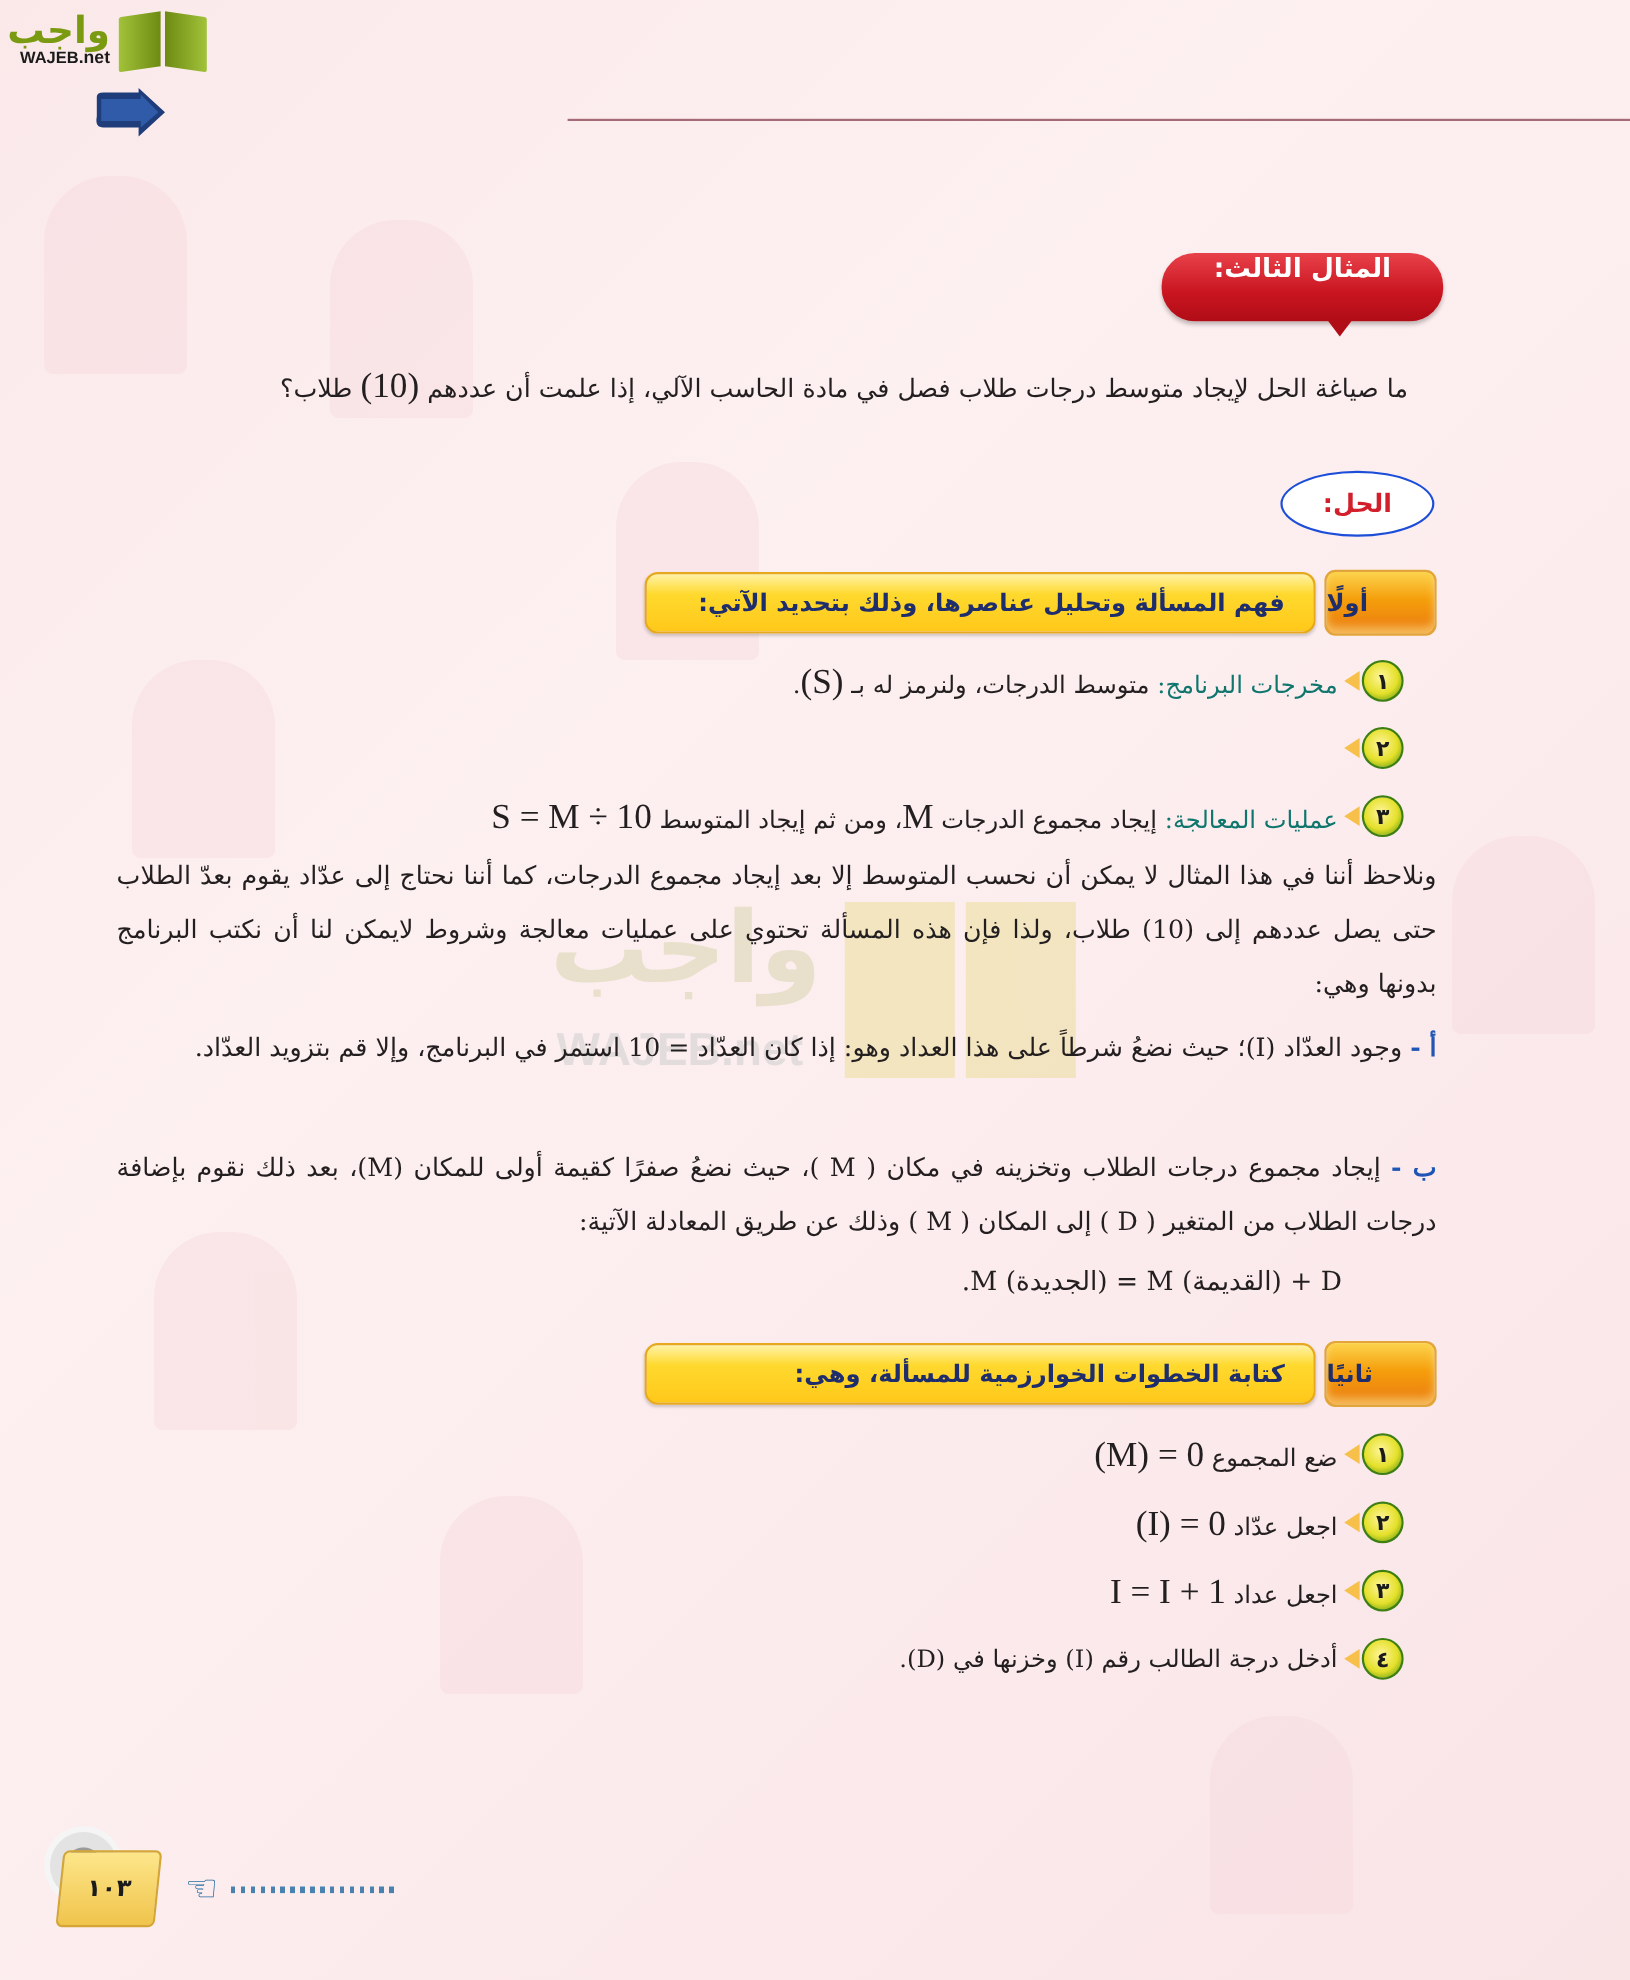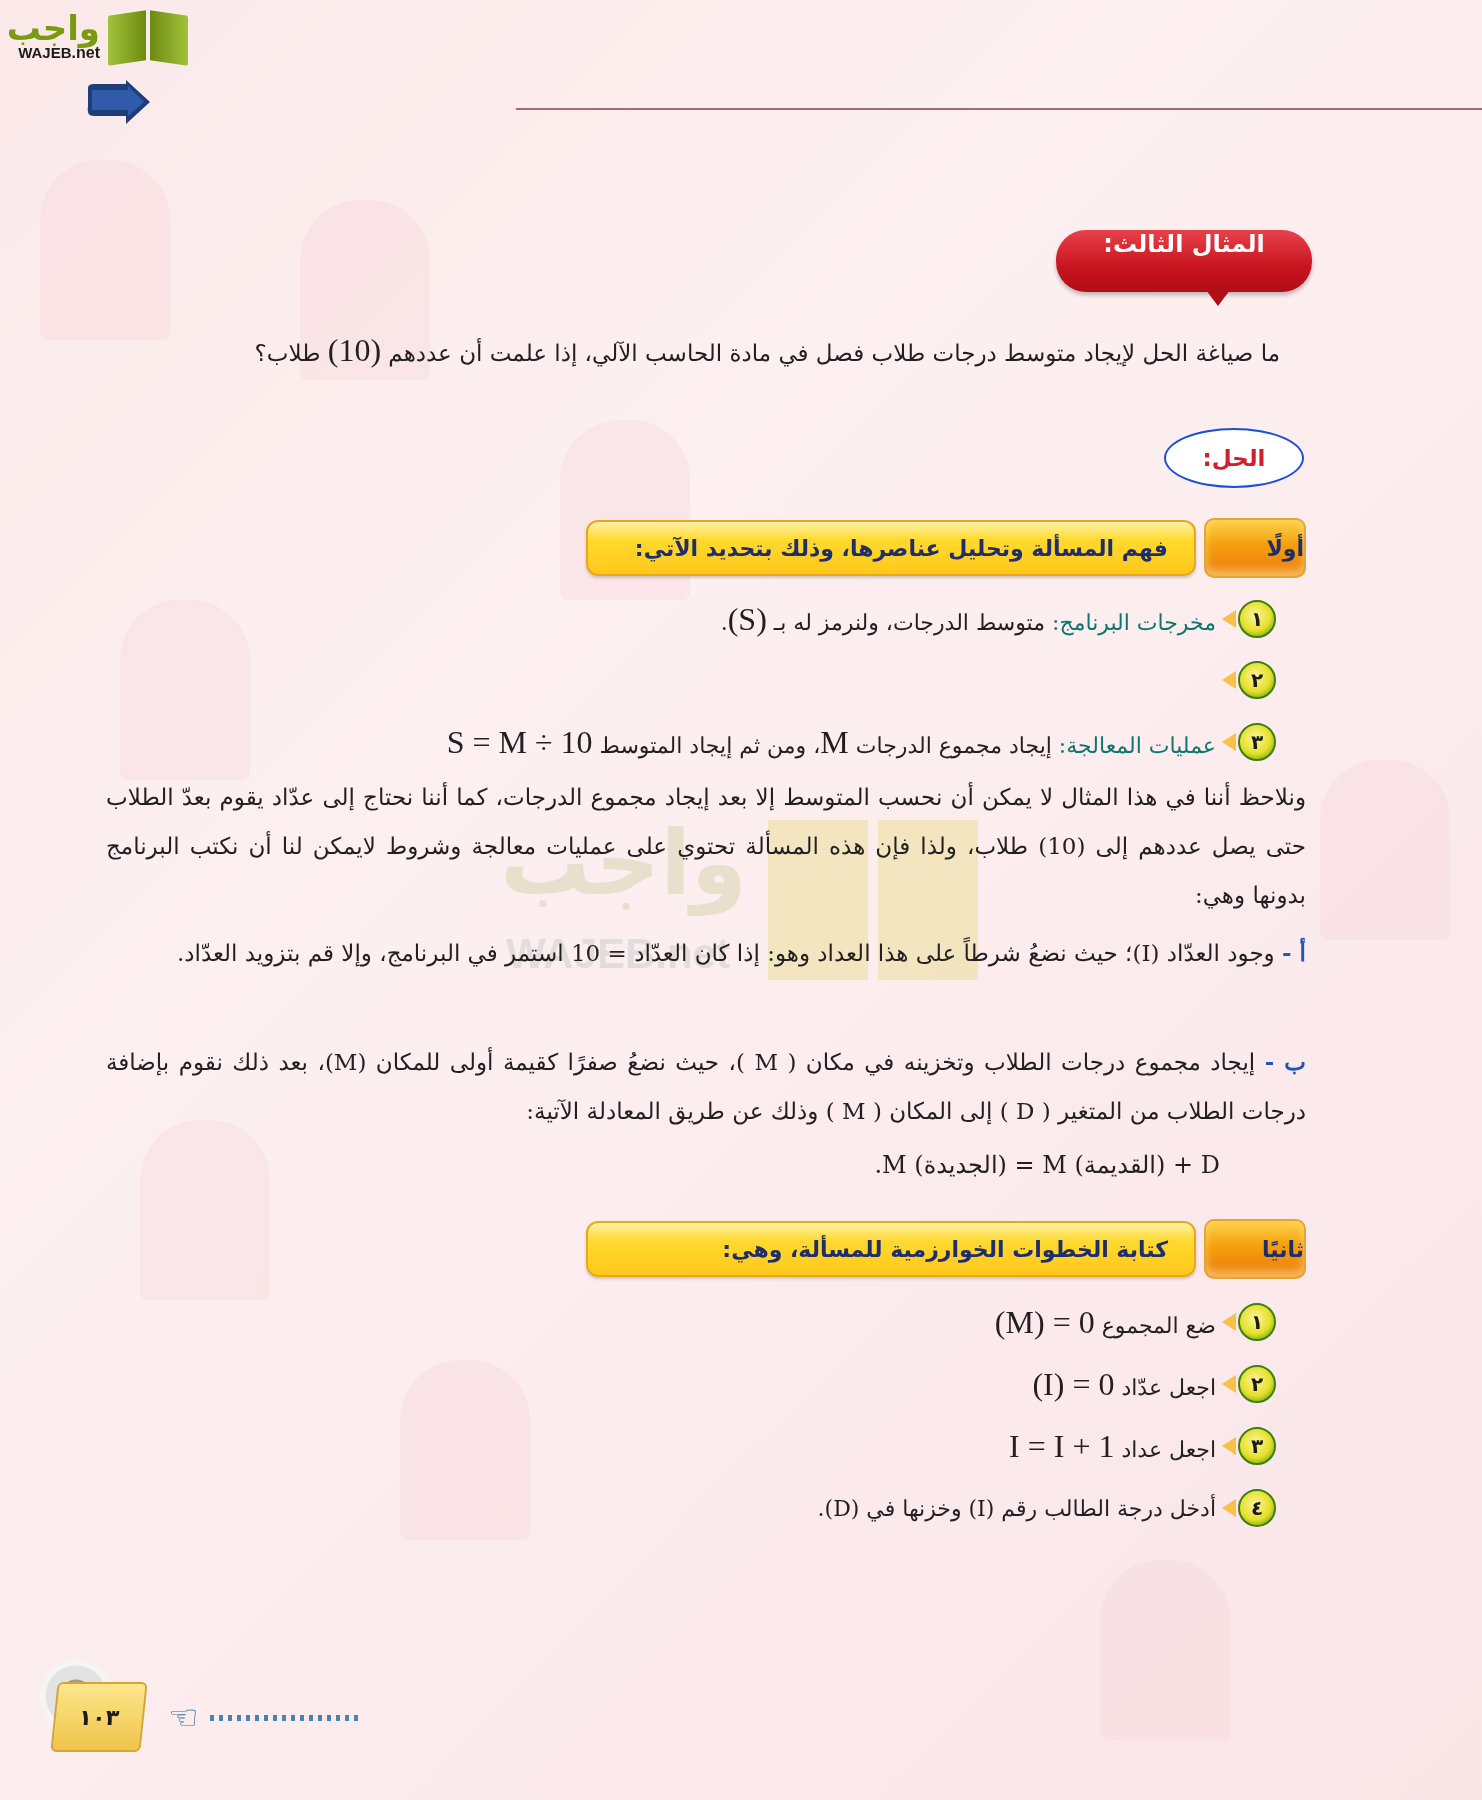--- a/index.html
+++ b/index.html
@@ -68,21 +68,21 @@
     display: flex; align-items: center; justify-content: center;
   }
   .solution-label { color: #d21f2b; font-weight: bold; font-size: 23px; direction: rtl; }
 
   
   .section-head { position: absolute; left: 586px; width: 720px; height: 62px; z-index: 3; display: flex; flex-direction: row-reverse; gap: 8px; align-items: center; }
   .sec-tag {
     width: 102px; height: 60px; border-radius: 10px;
     background: linear-gradient(180deg, #fcd34d 0%, #f59e0b 45%, #ea7a13 100%);
     border: 2px solid #e2a53a;
-    display: flex; align-items: center; justify-content: flex-end;
+    display: flex; align-items: center; justify-content: flex-start;
     box-shadow: inset 0 -6px 8px rgba(255,240,150,0.55);
   }
   .sec-tag span { color: #1e2d6b; font-weight: bold; font-size: 22px; direction: rtl; }
   .sec-bar {
     flex: 1; height: 56px; border-radius: 12px;
     background: linear-gradient(180deg, #fff2a6 0%, #ffd92e 35%, #ffc81a 100%);
     border: 2px solid #e6a81e;
     display: flex; align-items: center; justify-content: flex-end; padding-right: 26px;
     box-shadow: 0 2px 3px rgba(0,0,0,0.18);
   }

